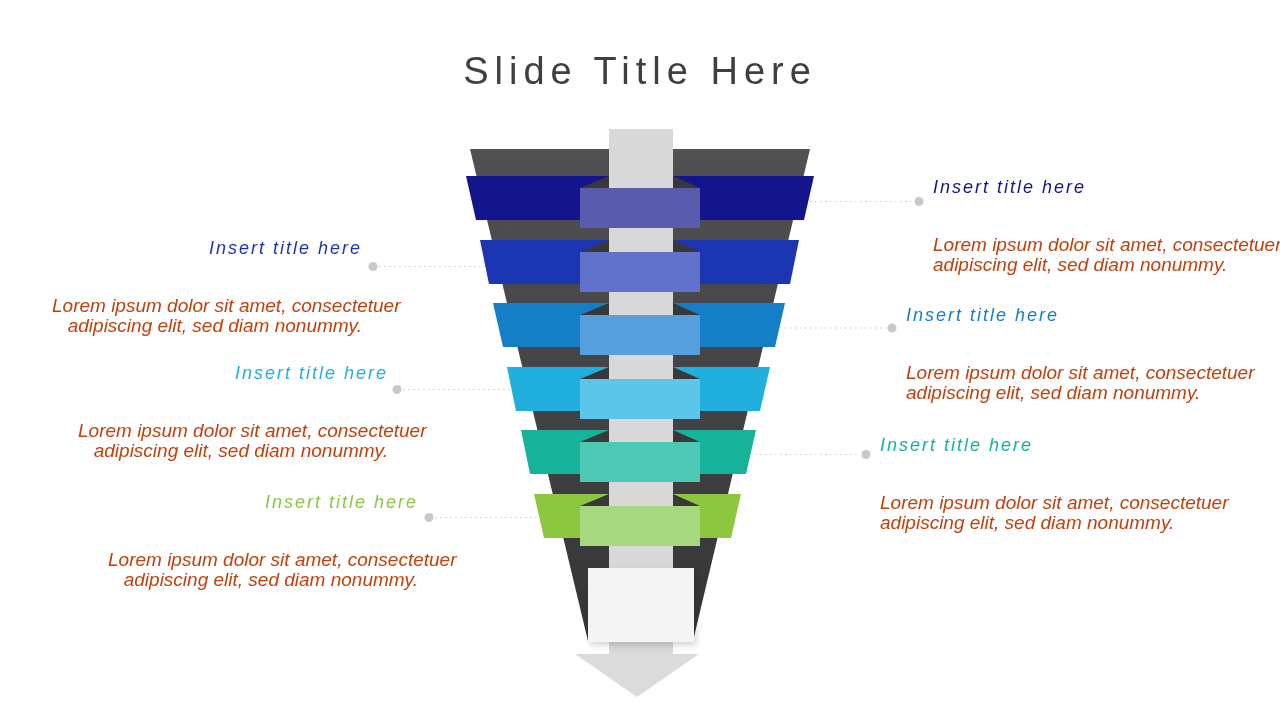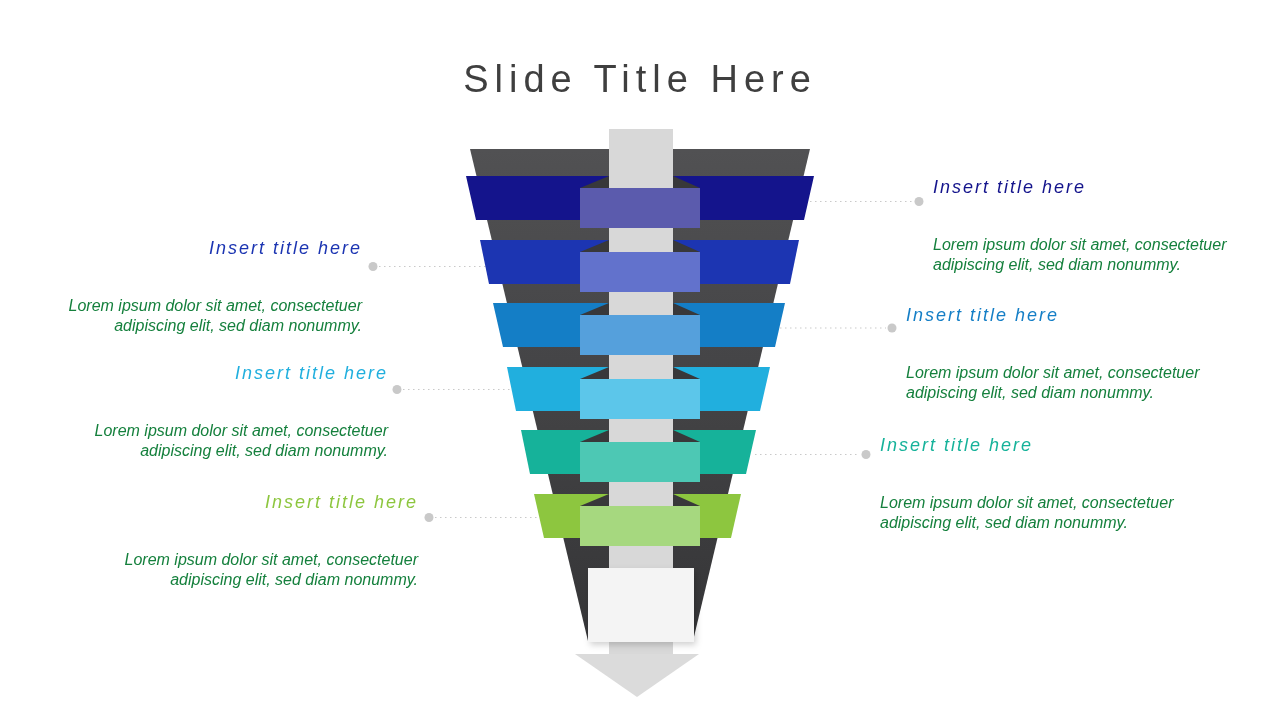--- a/index.html
+++ b/index.html
@@ -12,21 +12,21 @@
     font-family: "Liberation Sans", sans-serif;
   }
   .stage {
     position: relative;
     width: 1280px;
     height: 720px;
     background: #ffffff;
   }
   .slide-title {
     position: absolute;
-    top: 58px;
+    top: 50px;
     left: 0;
     width: 1280px;
     text-align: center;
     font-size: 38px;
     font-weight: 400;
     letter-spacing: 6px;
     color: #3F3F3F;
   }
   svg.funnel-svg {
     position: absolute;
@@ -41,23 +41,23 @@
   .callout.left-side { text-align: right; }
   .callout.right-side { text-align: left; }
   .callout .co-title {
     font-size: 18px;
     letter-spacing: 2px;
     font-weight: 400;
     margin-bottom: 5px;
     white-space: nowrap;
   }
   .callout .co-body {
-    font-size: 16px;
+    font-size: 19px;
     line-height: 20px;
-    color: #15803d;
+    color: #c2410c;
     white-space: nowrap;
     margin-top: 37px;
   }
 </style>
 </head>
 <body>
 
 <div class="stage">
 
   <div class="slide-title" style="color: rgb(63, 63, 63);">Slide Title Here</div>

